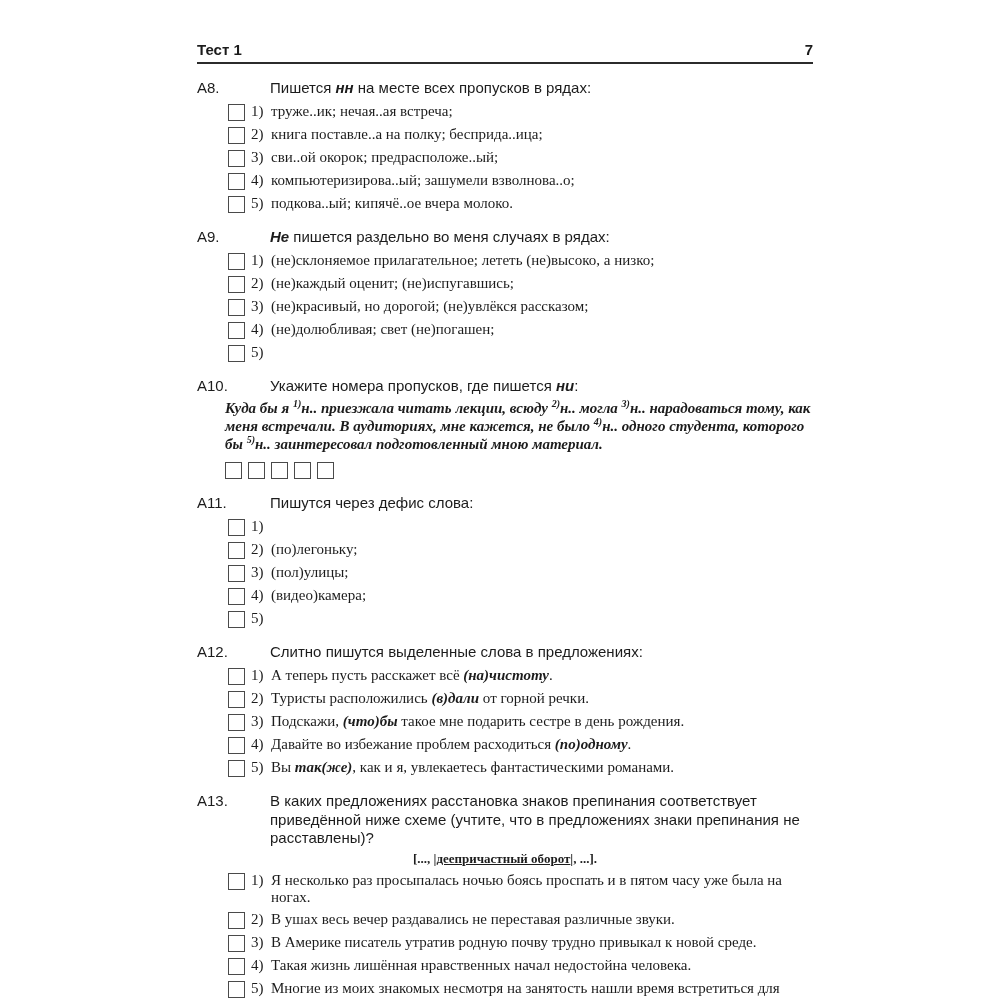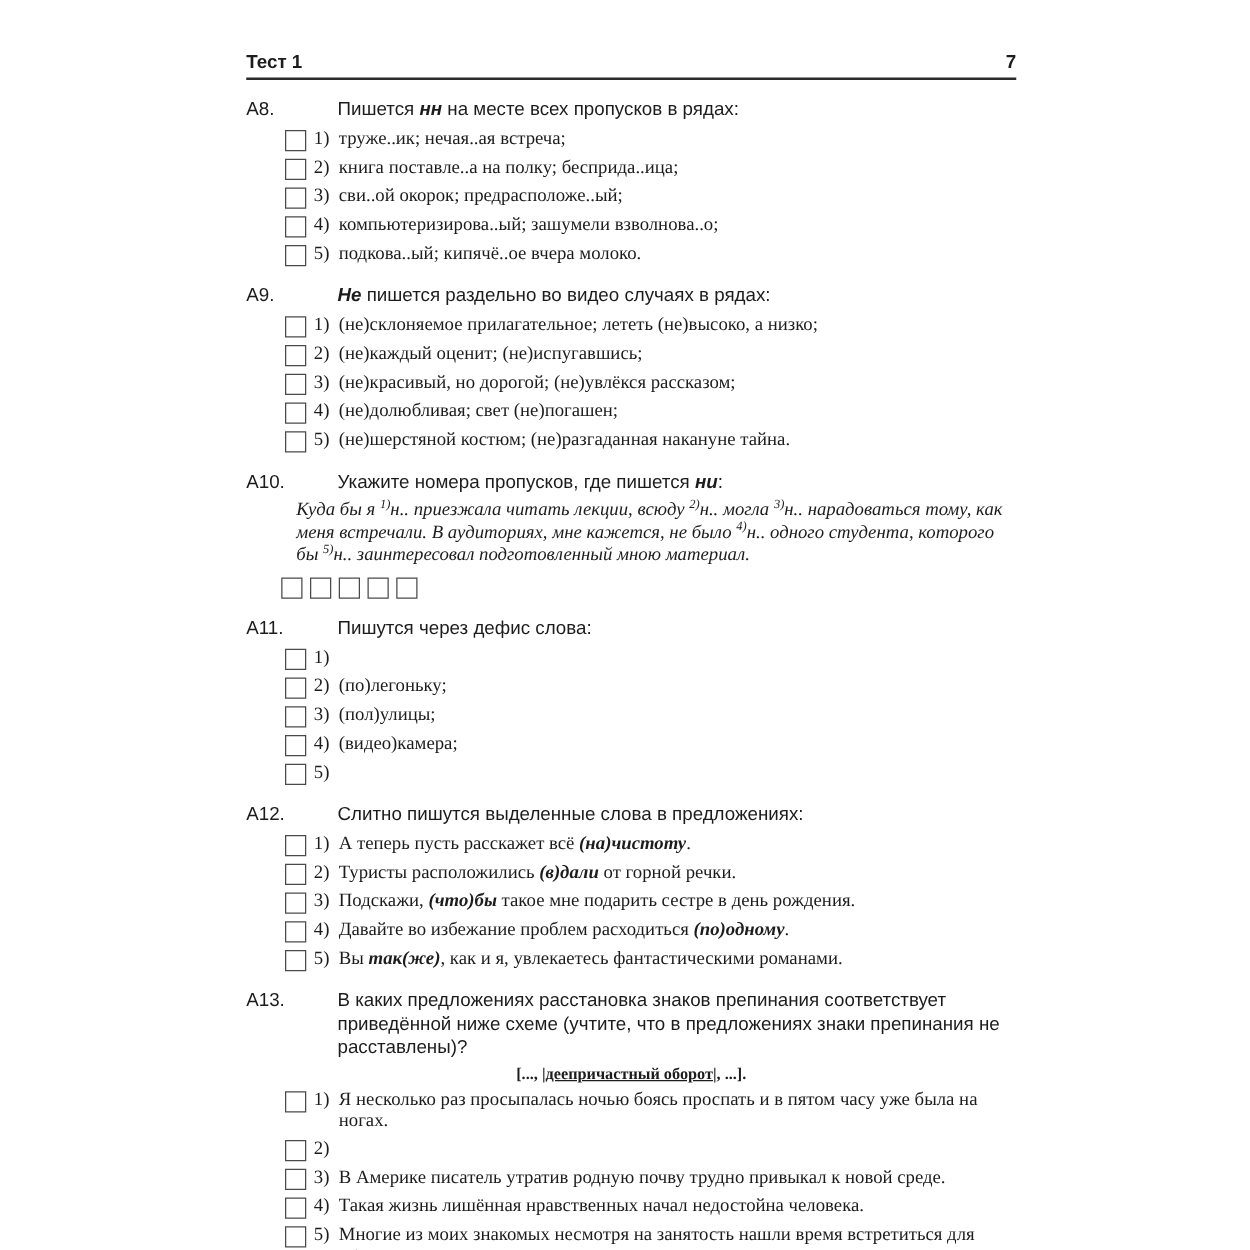--- a/index.html
+++ b/index.html
@@ -12,22 +12,22 @@
   .q-head{display:flex;font-family:"Liberation Sans",sans-serif;font-size:15px;line-height:1.25;}
   .q-label{font-weight:normal;flex:0 0 33px;}
   .q-prompt{flex:1;margin-left:40px;}
   .options{margin:2px 0 0 31px;}
   .option{display:flex;align-items:flex-start;margin-top:5px;
           font-family:"Liberation Serif","DejaVu Serif",serif;font-size:15px;line-height:1.15;}
   .checkbox{flex:0 0 auto;width:15px;height:15px;border:1.5px solid #4a4a4a;background:#fff;
             display:inline-block;margin-top:1px;cursor:pointer;}
   .opt-num{flex:0 0 20px;margin-left:6px;}
   .opt-text{flex:1;}
-  .passage{margin:4px 0 0 40px;font-family:"Liberation Serif","DejaVu Serif",serif;
-           font-style:italic;font-size:15px;line-height:1.2;}
+  .passage{margin:4px 0 0 28px;font-family:"Liberation Serif","DejaVu Serif",serif;
+           font-style:italic;font-size:15px;line-height:1.2;font-weight:bold;}
   .answer-boxes{margin:8px 0 0 28px;display:flex;gap:6px;}
   .scheme{text-align:center;font-family:"Liberation Serif","DejaVu Serif",serif;
           font-weight:bold;font-size:13px;margin-top:4px;line-height:1.15;}
   .seg.b{font-weight:bold;}
   .seg.i{font-style:italic;}
   .seg.u{text-decoration:underline;}
   .seg.sup{vertical-align:super;font-size:10px;line-height:0;}
 </style>
 </head>
 <body>
@@ -68,21 +68,21 @@
           <div class="option">
             <span class="checkbox"></span>
             <span class="opt-num">5)</span>
             <span class="opt-text"><span class="seg">подкова..ый; кипячё..ое вчера молоко.</span></span>
           </div>
         </div>
       </div>
       <div class="question">
         <div class="q-head">
           <span class="q-label">А9.</span>
-          <span class="q-prompt"><span class="seg b i">Не</span><span class="seg"> пишется раздельно во видео случаях в рядах:</span></span>
+          <span class="q-prompt"><span class="seg b i">Не</span><span class="seg"> пишется раздельно во меня случаях в рядах:</span></span>
         </div>
         <div class="options">
           <div class="option">
             <span class="checkbox"></span>
             <span class="opt-num">1)</span>
             <span class="opt-text"><span class="seg">(не)склоняемое прилагательное; лететь (не)высоко, а низко;</span></span>
           </div>
           <div class="option">
             <span class="checkbox"></span>
             <span class="opt-num">2)</span>
@@ -94,21 +94,20 @@
             <span class="opt-text"><span class="seg">(не)красивый, но дорогой; (не)увлёкся рассказом;</span></span>
           </div>
           <div class="option">
             <span class="checkbox"></span>
             <span class="opt-num">4)</span>
             <span class="opt-text"><span class="seg">(не)долюбливая; свет (не)погашен;</span></span>
           </div>
           <div class="option">
             <span class="checkbox"></span>
             <span class="opt-num">5)</span>
-            <span class="opt-text"><span class="seg">(не)шерстяной костюм; (не)разгаданная накануне тайна.</span></span>
           </div>
         </div>
       </div>
       <div class="question">
         <div class="q-head">
           <span class="q-label">А10.</span>
           <span class="q-prompt"><span class="seg">Укажите номера пропусков, где пишется </span><span class="seg b i">ни</span><span class="seg">:</span></span>
         </div>
         <div class="passage"><span class="seg">Куда бы я </span><span class="seg sup">1)</span><span class="seg">н.. приезжала читать лекции, всюду </span><span class="seg sup">2)</span><span class="seg">н.. могла </span><span class="seg sup">3)</span><span class="seg">н.. нарадоваться тому, как меня встречали. В аудиториях, мне кажется, не было </span><span class="seg sup">4)</span><span class="seg">н.. одного студента, которого бы </span><span class="seg sup">5)</span><span class="seg">н.. заинтересовал подготовленный мною материал.</span></div>
         <div class="answer-boxes">
@@ -191,20 +190,21 @@
         <div class="scheme"><span class="seg b">[..., |</span><span class="seg b u">деепричастный оборот</span><span class="seg b">|, ...].</span></div>
         <div class="options">
           <div class="option">
             <span class="checkbox"></span>
             <span class="opt-num">1)</span>
             <span class="opt-text"><span class="seg">Я несколько раз просыпалась ночью боясь проспать и в пятом часу уже была на ногах.</span></span>
           </div>
           <div class="option">
             <span class="checkbox"></span>
             <span class="opt-num">2)</span>
+            <span class="opt-text"><span class="seg">В ушах весь вечер раздавались не переставая различные звуки.</span></span>
           </div>
           <div class="option">
             <span class="checkbox"></span>
             <span class="opt-num">3)</span>
             <span class="opt-text"><span class="seg">В Америке писатель утратив родную почву трудно привыкал к новой среде.</span></span>
           </div>
           <div class="option">
             <span class="checkbox"></span>
             <span class="opt-num">4)</span>
             <span class="opt-text"><span class="seg">Такая жизнь лишённая нравственных начал недостойна человека.</span></span>

